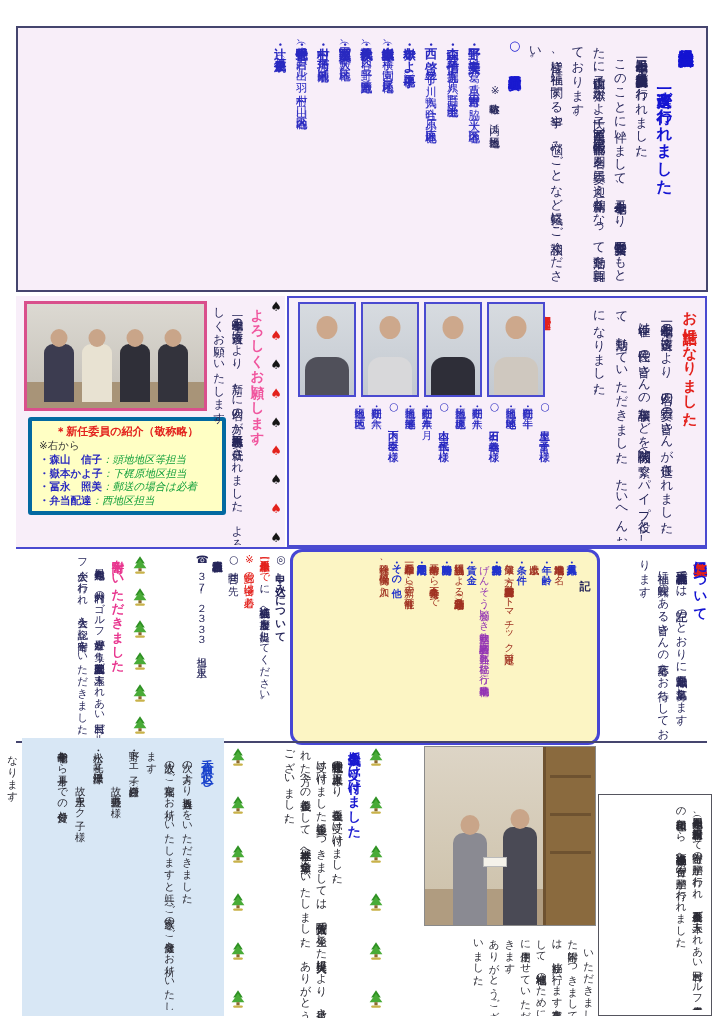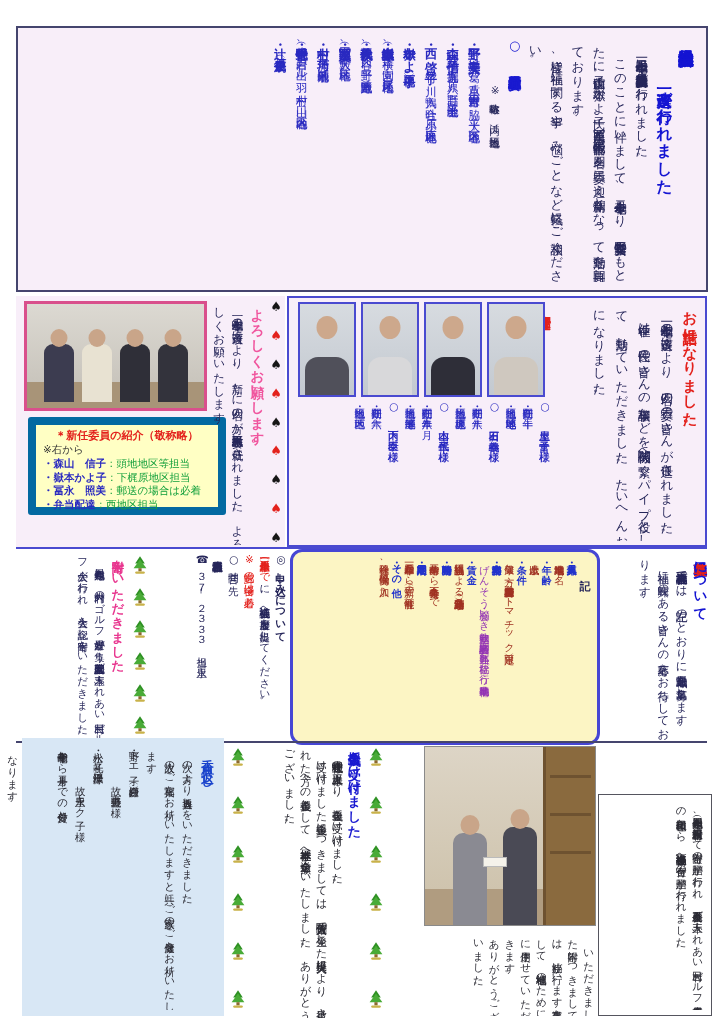--- a/index.html
+++ b/index.html
@@ -25,27 +25,27 @@
 
   
   .sec-welcome-bg { left:16px; top:296px; width:269px; height:251px; background:#f8eef9; }
   .group-photo { left:24px; top:301px; width:183px; height:110px; border:3px solid #d94f8c;
                  background:linear-gradient(#dcd9d2,#c9c5bd 75%,#a89478 75%); overflow:hidden;
                  display:flex; align-items:flex-end; justify-content:center; gap:8px; padding-bottom:6px; }
   .person { width:30px; height:58px; border-radius:9px 9px 0 0; position:relative; }
   .person::before { content:""; position:absolute; top:-15px; left:50%; transform:translateX(-50%);
                     width:17px; height:18px; border-radius:50%; background:#c9a589; }
   .gp1{background:#3c3c50;} .gp2{background:#e8e2d2;} .gp3{background:#2f2f38;} .gp4{background:#33333c;}
-  .new-box { left:28px; top:417px; width:198px; height:98px; border:8px solid #0369a1; border-radius:3px;
+  .new-box { left:28px; top:417px; width:198px; height:98px; border:4px solid #0369a1; border-radius:3px;
              background:#ffffc4; padding:4px 7px; font-size:10.5px; line-height:1.3; }
   .nb-title { color:#e3211c; font-weight:bold; font-size:11px; text-align:center; white-space:nowrap; }
   .nb-note { color:#333; }
   .nb-line { white-space:nowrap; }
   .nb-line .nm { color:#2a2ac0; font-weight:bold; }
-  .nb-line .duty { color:#13a03c; }
+  .nb-line .duty { color:#13a03c;font-style:italic; }
   .welcome-flow { left:192px; top:299px; width:76px; height:246px; font-size:11.5px; line-height:1.6; color:#26265a; }
   .welcome-title { color:#f0559e; font-weight:bold; font-size:13.5px; }
   .spades { left:268px; top:299px; width:16px; height:246px; display:flex; flex-direction:column;
             justify-content:space-between; align-items:center; font-size:13px; }
   .spades .sp:nth-child(odd){ color:#161616; } .spades .sp:nth-child(even){ color:#e3211c; }
 
   
   .sec-farewell { left:287px; top:296px; width:420px; height:251px; border:2px solid #4a4ad0; background:#f8eef9; }
   .farewell-flow { position:absolute; right:4px; top:4px; width:146px; height:239px;
                    font-size:12.5px; line-height:1.8; color:#26265a; }

